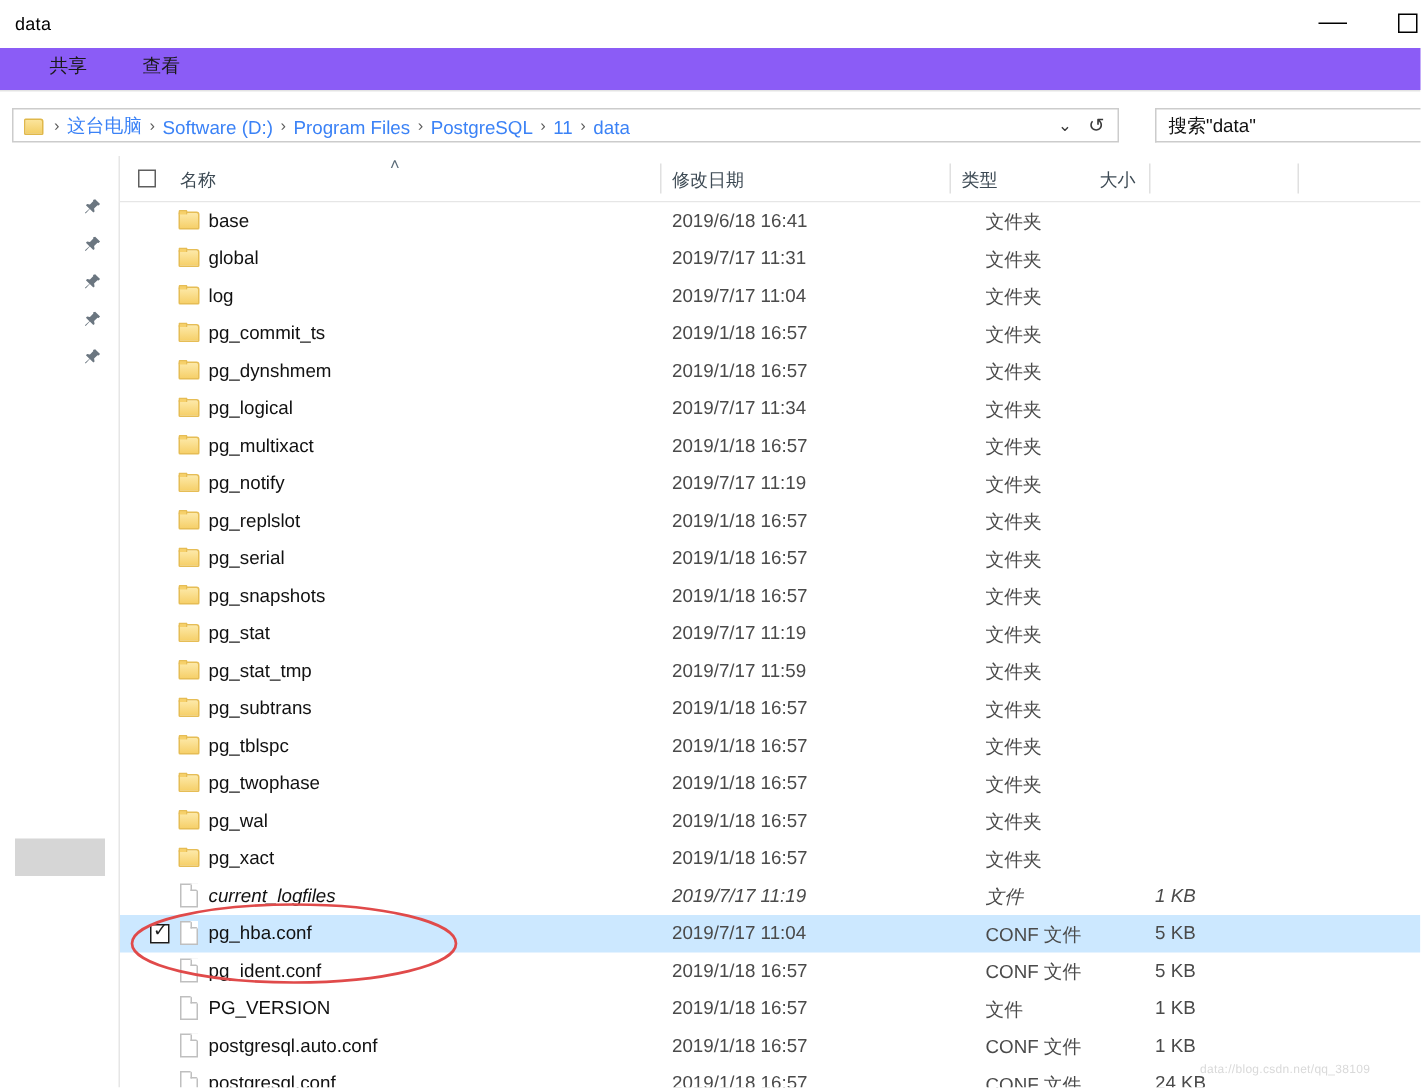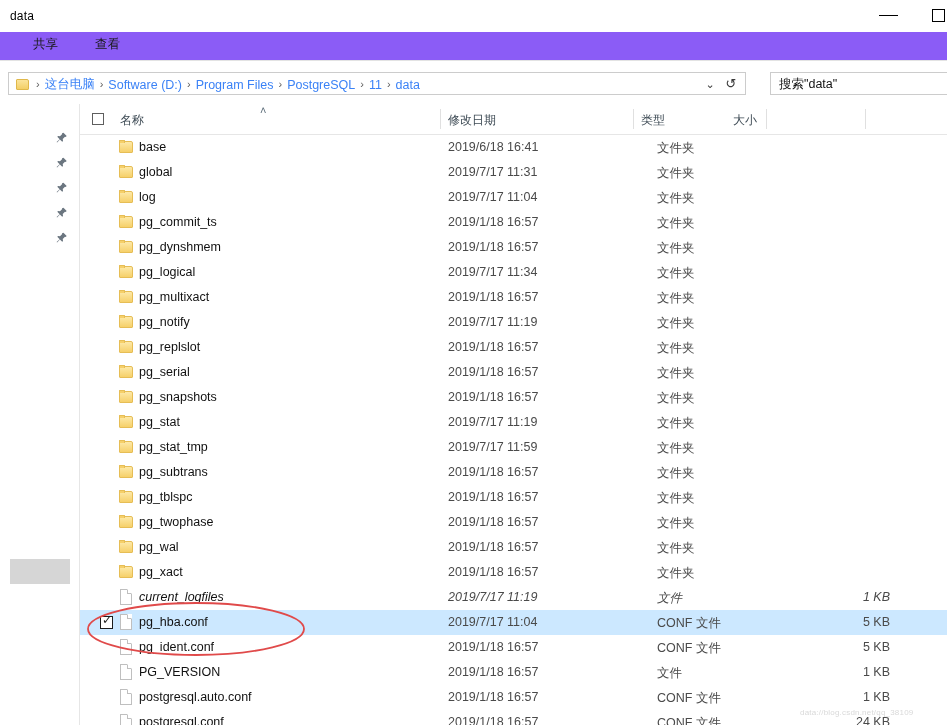--- a/index.html
+++ b/index.html
@@ -340,21 +340,21 @@
     left: 561px; top: 5px;
     font-size: 12.5px;
     color: #4a4a4a;
     white-space: nowrap;
     margin-left: 16px;
   }
   .cell-size {
     position: absolute;
     left: 690px; top: 5px;
     width: 120px;
-    text-align: right;
+    text-align: left;
     font-size: 12.5px;
     color: #4a4a4a;
     white-space: nowrap;
   }
 
   
   .annotation {
     position: absolute;
     left: 0; top: 0;
     width: 947px; height: 725px;

